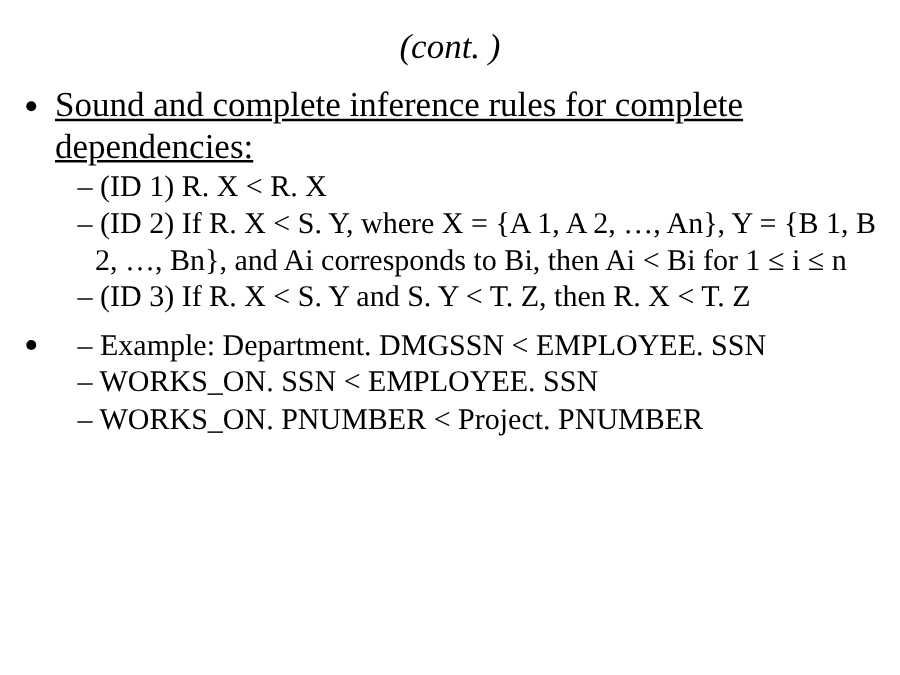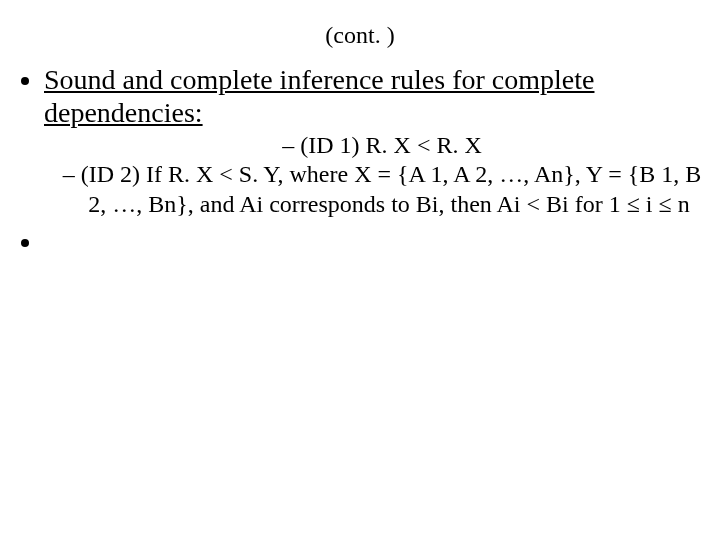--- a/index.html
+++ b/index.html
@@ -12,23 +12,24 @@
     color: #000000;
   }
   .slide {
     box-sizing: border-box;
     width: 720px;
     height: 540px;
     padding: 16px 18px 0 18px;
   }
   .title {
     text-align: center;
-    font-size: 24px;
+    font-size: 28px;
     margin: 6px 0 14px 0;
     font-weight: normal;
+    font-style: italic;
   }
   ul.level1 {
     list-style-type: disc;
     margin: 0;
     padding-left: 26px;
   }
   ul.level1 > li {
     font-size: 28px;
     line-height: 1.18;
     margin-bottom: 4px;
@@ -36,21 +37,20 @@
   ul.level1 > li > .bullet-text {
     display: inline;
   }
   .underline {
     text-decoration: underline;
   }
   ul.level2 {
     list-style: none;
     margin: 2px 0 6px 0;
     padding-left: 18px;
-    text-align: center;
   }
   ul.level2 > li {
     font-size: 24px;
     line-height: 1.22;
     text-indent: -14px;
     padding-left: 14px;
   }
   ul.level2 > li::before {
     content: "– ";
   }
@@ -61,20 +61,26 @@
 <div class="slide">
   <div class="title">(cont. )</div>
 
   <ul class="level1">
 
     <li>
       <span class="bullet-text underline">Sound and complete inference rules for complete dependencies:</span>
       <ul class="level2">
         <li>(ID 1) R. X &lt; R. X</li>
         <li>(ID 2) If R. X &lt; S. Y, where X = {A 1, A 2, …, An}, Y = {B 1, B 2, …, Bn}, and Ai corresponds to Bi, then Ai &lt; Bi for 1 ≤ i ≤ n</li>
+        <li>(ID 3) If R. X &lt; S. Y and S. Y &lt; T. Z, then R. X &lt; T. Z</li>
       </ul>
     </li>
 
     <li>
+      <ul class="level2">
+        <li>Example: Department. DMGSSN &lt; EMPLOYEE. SSN</li>
+        <li>WORKS_ON. SSN &lt; EMPLOYEE. SSN</li>
+        <li>WORKS_ON. PNUMBER &lt; Project. PNUMBER</li>
+      </ul>
     </li>
 
   </ul>
 </div>
 
 </body></html>

